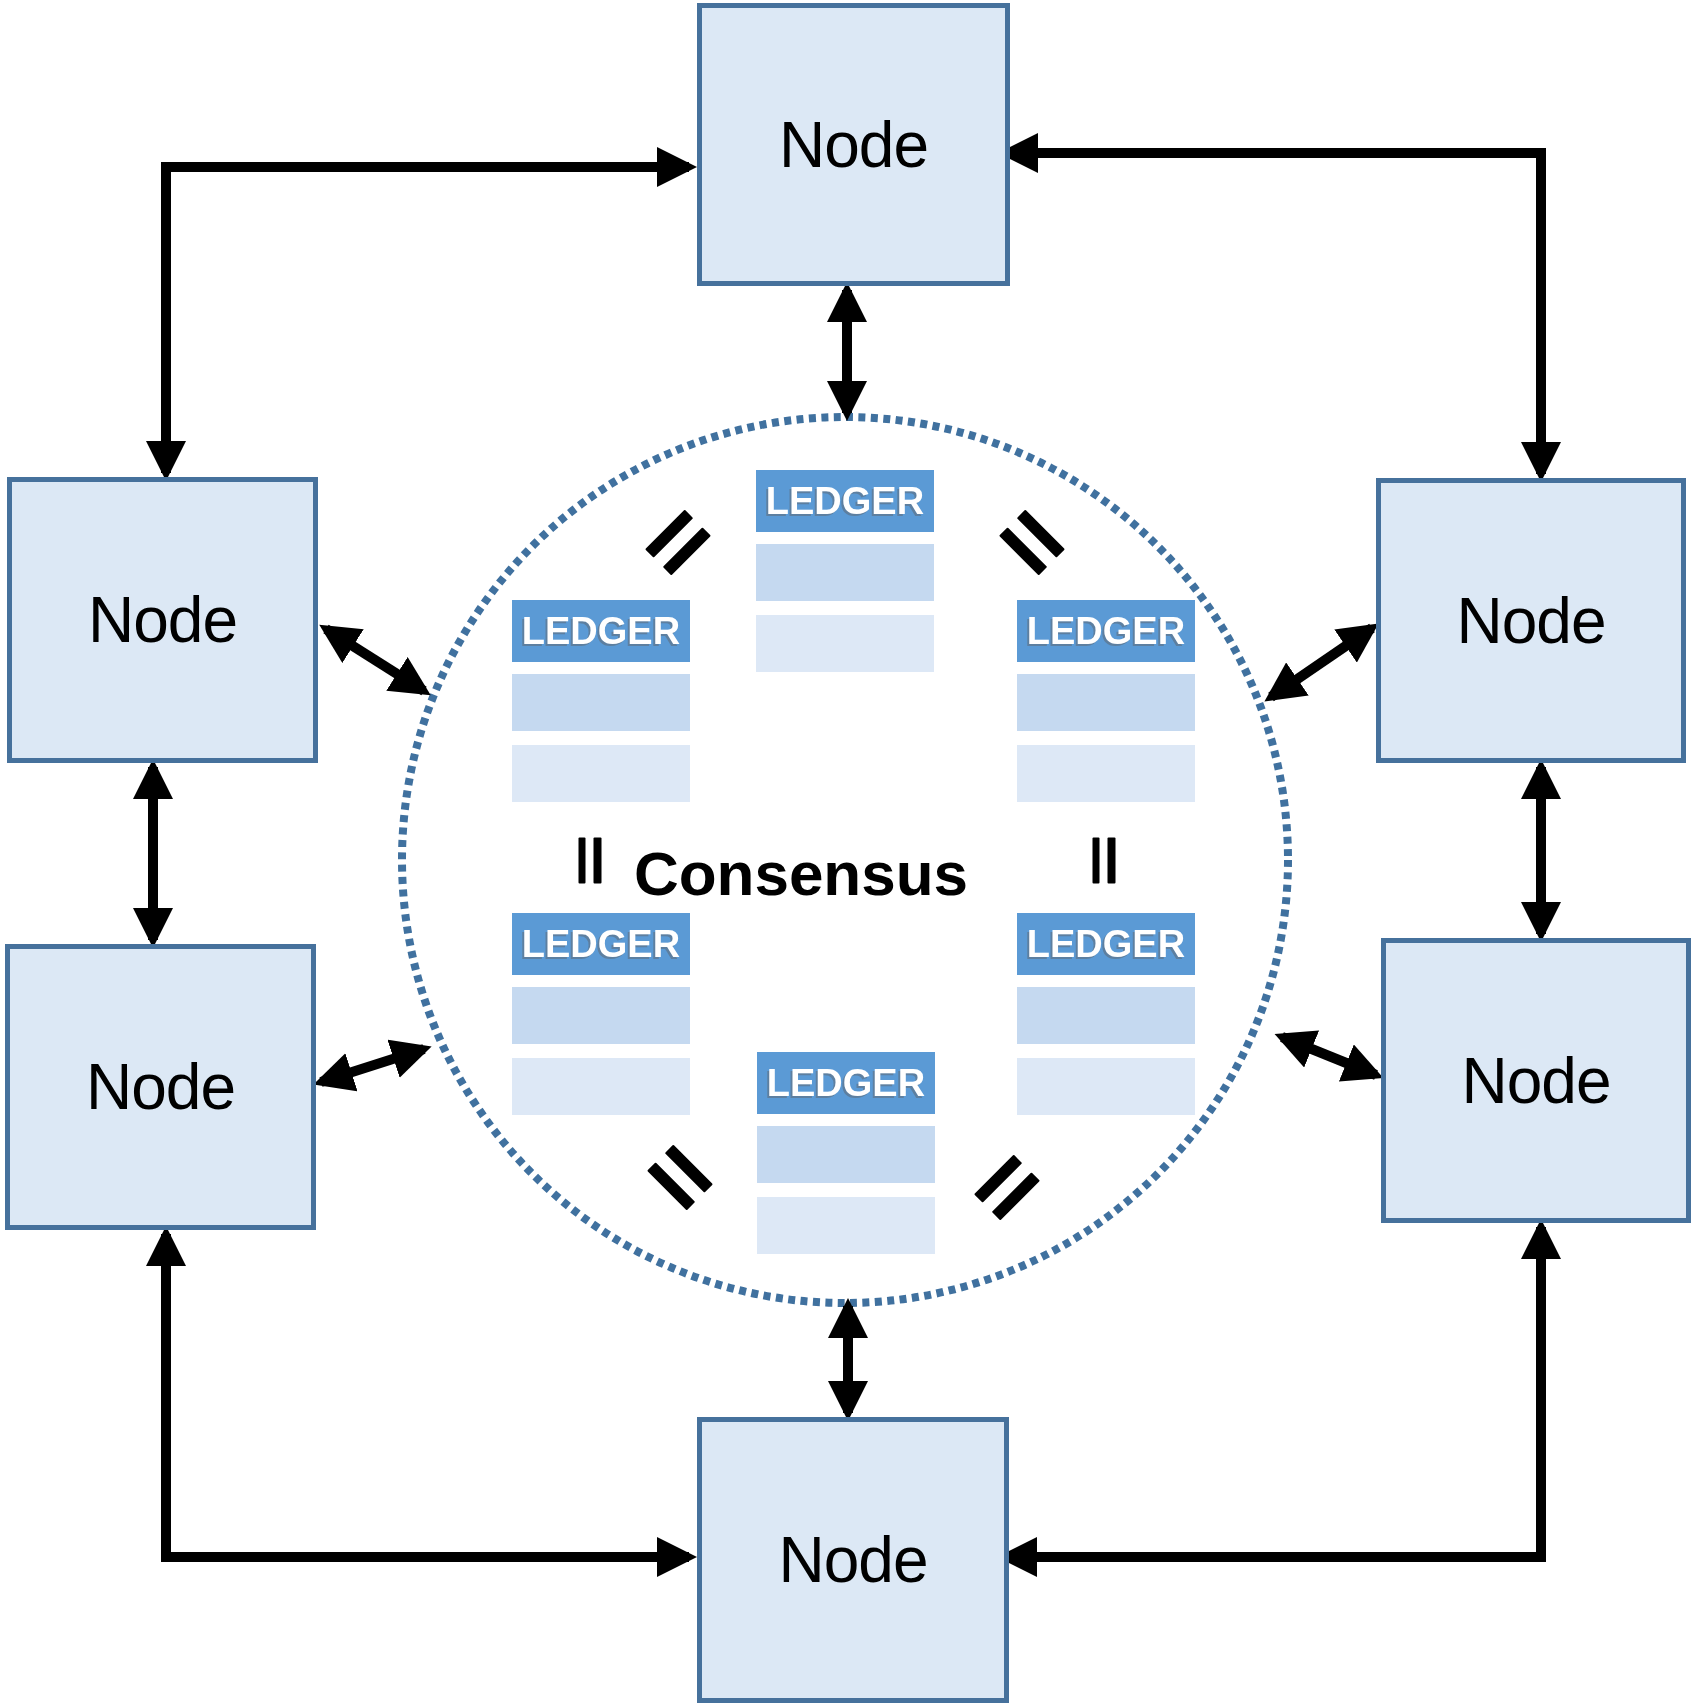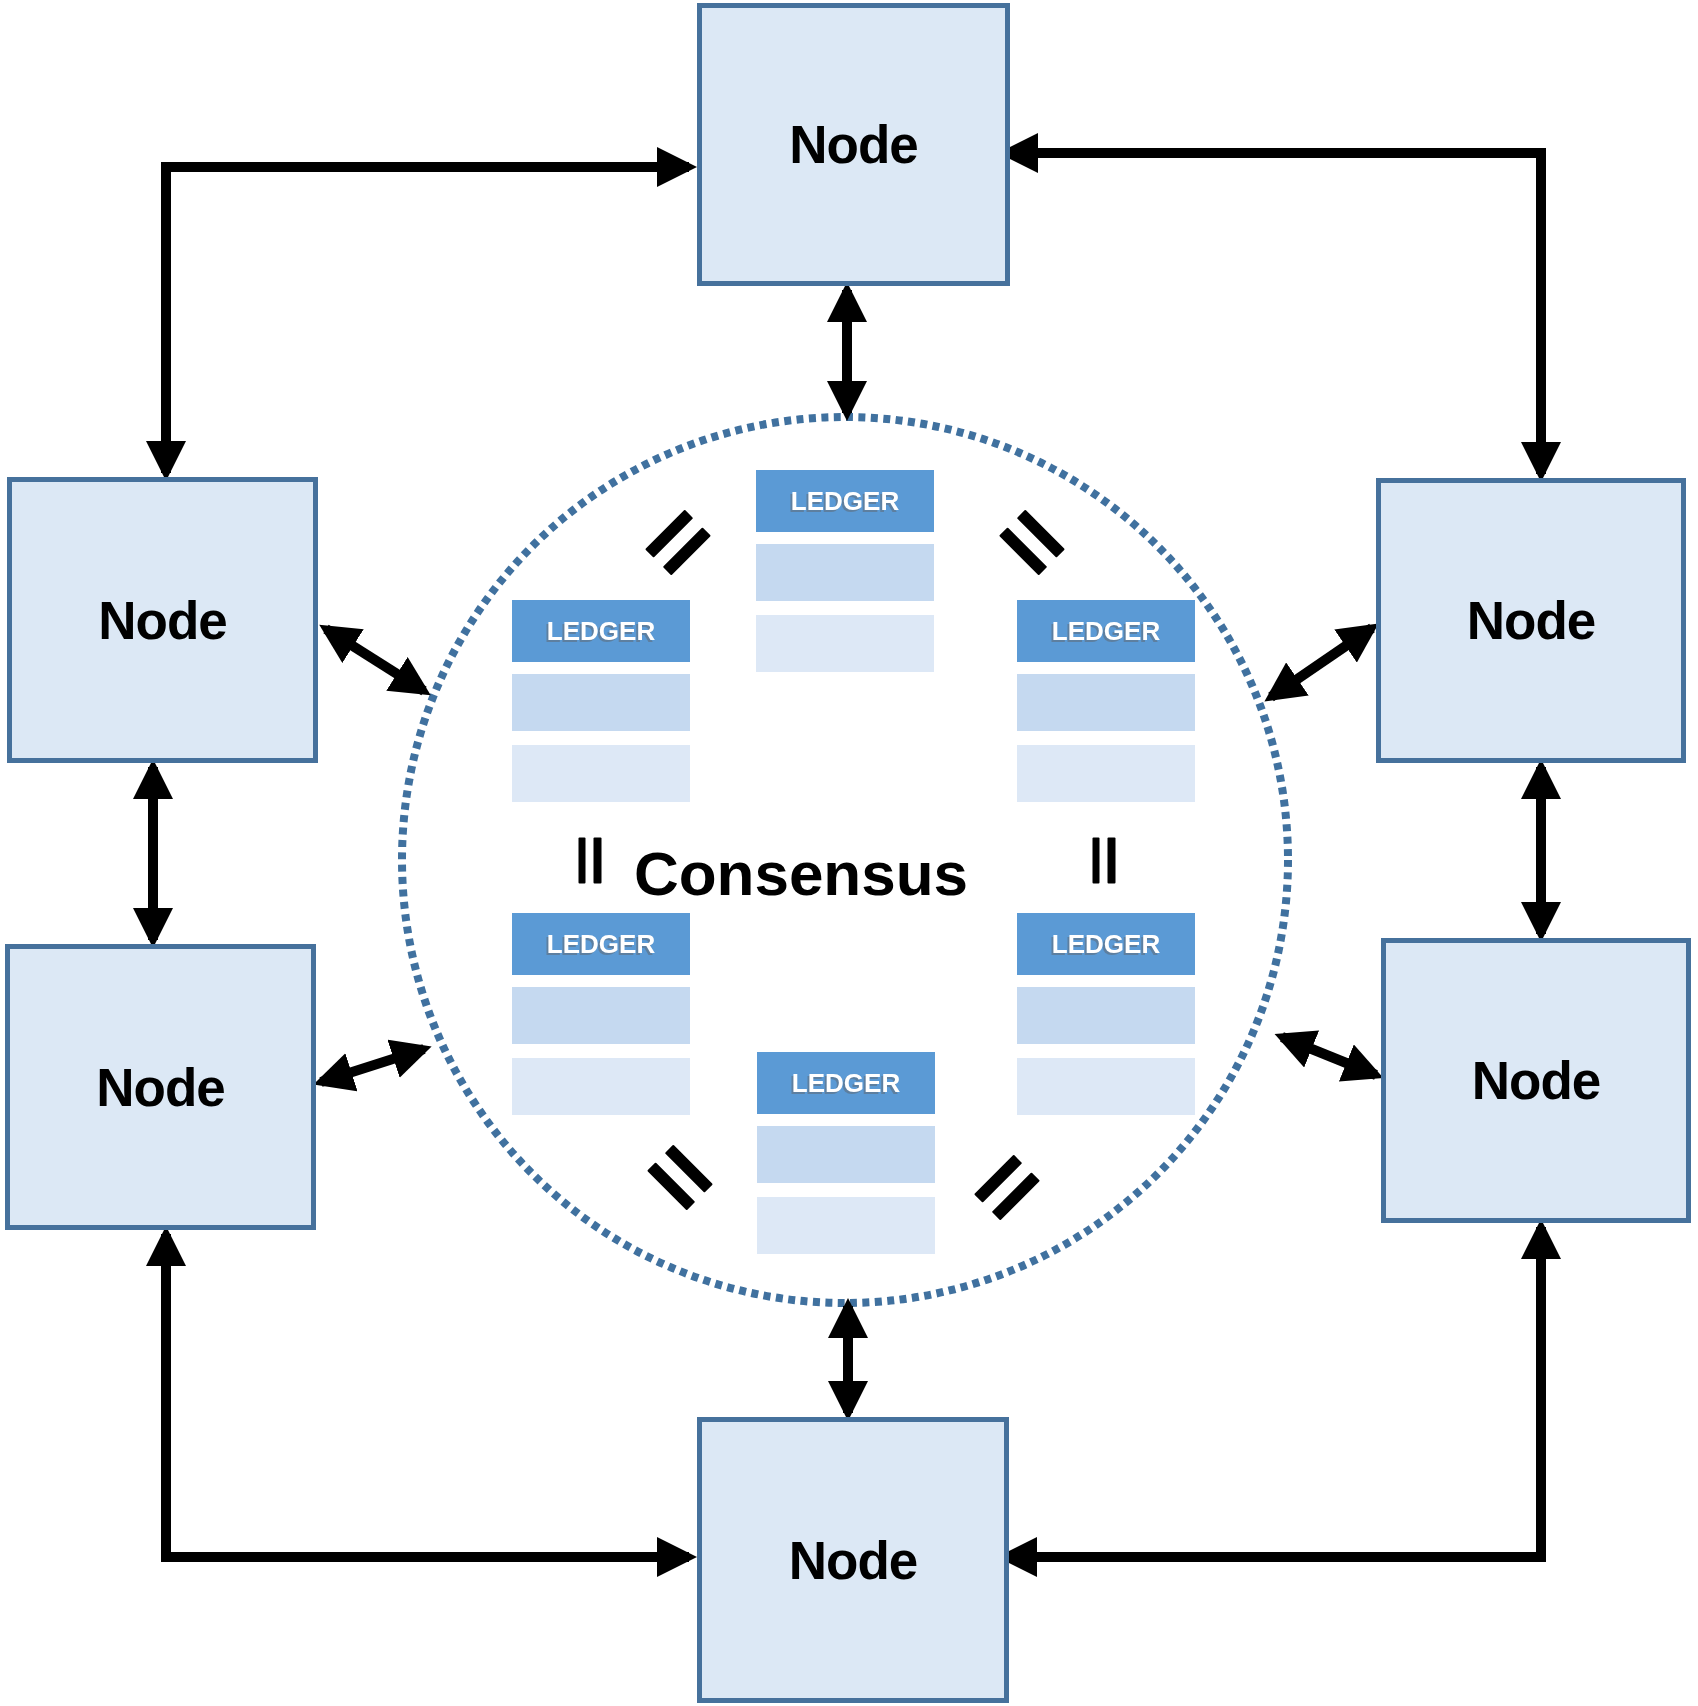--- a/index.html
+++ b/index.html
@@ -9,31 +9,31 @@
     --ledger-text:#ffffff; --background:#ffffff;
   }
   html,body{margin:0;padding:0;background:var(--background,#fff);}
   #canvas{position:relative;width:1698px;height:1706px;overflow:hidden;
           font-family:"Liberation Sans",sans-serif;background:var(--background,#fff);}
   svg.overlay{position:absolute;left:0;top:0;}
 
   .node{position:absolute;box-sizing:border-box;background:var(--node-fill,#dce8f5);
         border:5px solid var(--node-border,#46719c);
         display:flex;align-items:center;justify-content:center;}
-  .node .lbl{font-size:53px;font-weight:700;color:var(--text,#000);letter-spacing:-1px;}
+  .node .lbl{font-size:64px;font-weight:400;color:var(--text,#000);letter-spacing:-1px;}
   .node-top{left:697px;top:3px;width:313px;height:283px;}
   .node-left-upper{left:7px;top:477px;width:311px;height:286px;}
   .node-right-upper{left:1376px;top:478px;width:310px;height:285px;}
   .node-left-lower{left:5px;top:944px;width:311px;height:286px;}
   .node-right-lower{left:1381px;top:938px;width:310px;height:285px;}
   .node-bottom{left:697px;top:1417px;width:312px;height:286px;}
 
   .ledger{position:absolute;width:178px;}
   .ledger .hdr{height:62px;background:var(--ledger-header,#5b9ad5);
-        color:var(--ledger-text,#fff);font-size:26px;font-weight:700;
+        color:var(--ledger-text,#fff);font-size:38px;font-weight:700;
         display:flex;align-items:center;justify-content:center;
         text-shadow:-2px 2px 0 rgba(96,96,96,.45);}
   .ledger .row{height:57px;margin-top:12px;}
   .ledger .r1{background:var(--ledger-row-odd,#c5d9f0);}
   .ledger .r2{background:var(--ledger-row-even,#dde8f6);margin-top:14px;}
   .ledger-top{left:756px;top:470px;}
   .ledger-ul{left:512px;top:600px;}
   .ledger-ur{left:1017px;top:600px;}
   .ledger-ll{left:512px;top:913px;}
   .ledger-lr{left:1017px;top:913px;}

